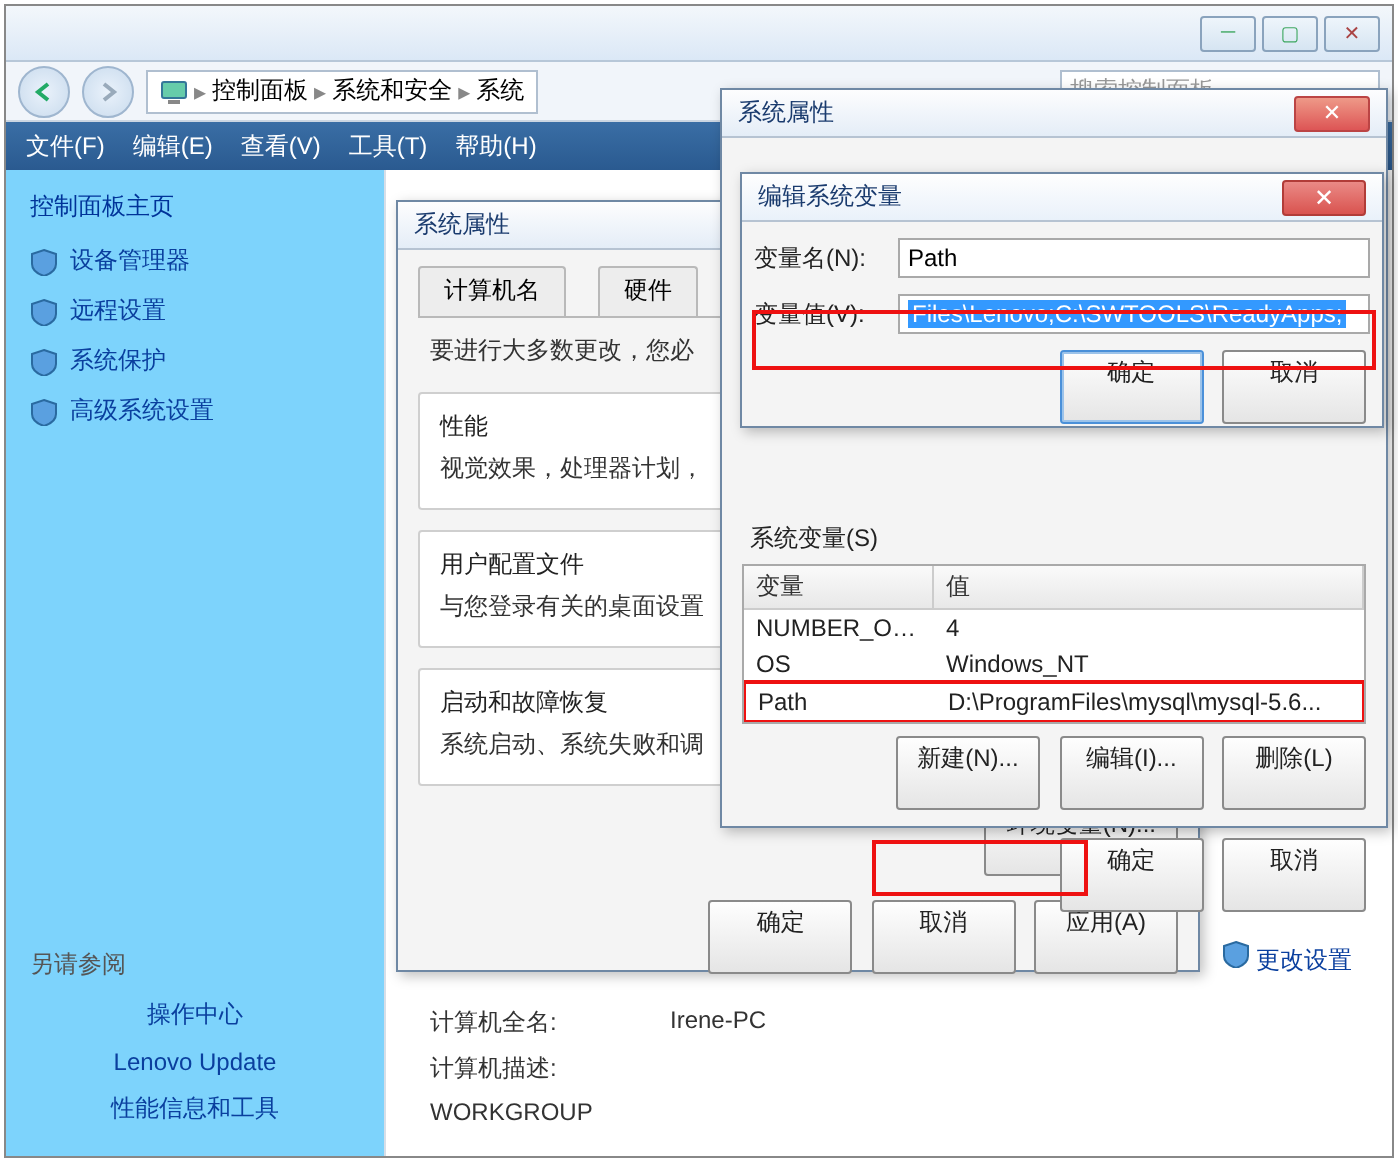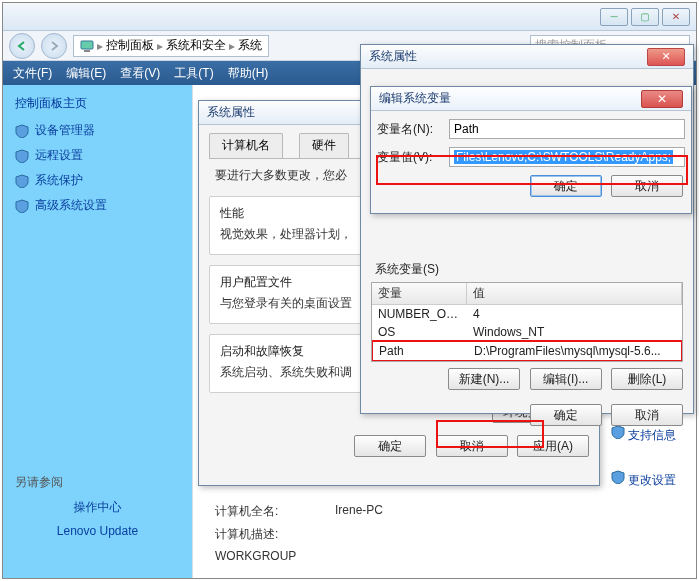--- a/index.html
+++ b/index.html
@@ -38,21 +38,21 @@
 .dlg-sysprops{ left:198px; top:100px; width:402px; height:386px; z-index:5;}
 .dlg-title{ height:24px; background:linear-gradient(#fdfdfe,#e4edf7); border-bottom:1px solid #b6c3d2; display:flex; align-items:center; padding:0 8px; color:#1a3b6e;}
 .dlg-body{ padding:6px 10px 8px 10px;}
 .tabs{ display:flex; border-bottom:1px solid #b9b9b9; margin-top:2px;}
 .tab{ padding:3px 12px 4px; border:1px solid #b9b9b9; border-bottom:none; background:#ededed; margin-right:16px; border-radius:2px 2px 0 0; color:#000000;}
 .tab.active{ background:#fff; position:relative; top:1px;}
 .group{ border:1px solid #cfcfcf; margin-top:10px; padding:8px 10px; background:#fff; border-radius:2px;}
 .grp-title{ font-weight:normal; color:#222; margin-bottom:4px;}
 .grp-text{ color:#333; margin:3px 0;}
 .btnrow{ text-align:right; margin-top:8px;}
-.wbtn{ display:inline-block; min-width:72px; height:22px; line-height:20px; text-align:center; border:1px solid #8a8a8a; background:linear-gradient(#fefefe,#e5e5e5); border-radius:2px; padding:0 10px; margin-left:6px; cursor:pointer; color:#222;}
+.wbtn{ display:inline-block; min-width:72px; height:37px; line-height:20px; text-align:center; border:1px solid #8a8a8a; background:linear-gradient(#fefefe,#e5e5e5); border-radius:2px; padding:0 10px; margin-left:6px; cursor:pointer; color:#222;}
 .wbtn.primary{ border-color:#4a90d9; box-shadow:0 0 0 1px #9cc3ea inset;}
 
 
 .dlg-env{ left:360px; top:44px; width:334px; height:370px; z-index:6;}
 .dlg-env .dlg-title .closex{ margin-left:auto; width:38px;height:18px;background:linear-gradient(#e98,#d55);border:1px solid #b44;border-radius:2px;color:#fff;display:flex;align-items:center;justify-content:center;font-size:11px;}
 .env-lbl{ margin:6px 0 4px 4px; color:#222;}
 .listbox{ border:1px solid #a9a9a9; background:#fff; height:80px; overflow:hidden;}
 .listhdr{ display:flex; background:linear-gradient(#fafafa,#e8e8e8); border-bottom:1px solid #ccc;}
 .listhdr div{ padding:2px 6px; border-right:1px solid #ccc; color:#333;}
 .listrow{ display:flex; padding:1px 0;}
@@ -143,20 +143,21 @@
       </div>
       <div class="link">
         <svg class="shield">
             <path d="M7 1 L13 3 V8 C13 11 10 13 7 14 C4 13 1 11 1 8 V3 Z" fill="#5aa0e0" stroke="#2a6aa0"></path>
           </svg>
         <span>高级系统设置</span>
       </div>
       <div class="sec-label">另请参阅</div>
       <div class="sub">操作中心</div>
       <div class="sub">Lenovo Update</div>
+      <div class="sub">性能信息和工具</div>
     </div>
     <div class="cp-main">
       <div style="position:absolute; right:20px; top:340px;">
         <svg class="shield" width="14" height="14">
             <path d="M7 1 L13 3 V8 C13 11 10 13 7 14 C4 13 1 11 1 8 V3 Z" fill="#5aa0e0" stroke="#2a6aa0"></path>
           </svg>
         <span class="section-link">支持信息</span>
       </div>
       <div style="position:absolute; right:20px; top:385px;">
         <svg class="shield" width="14" height="14">

